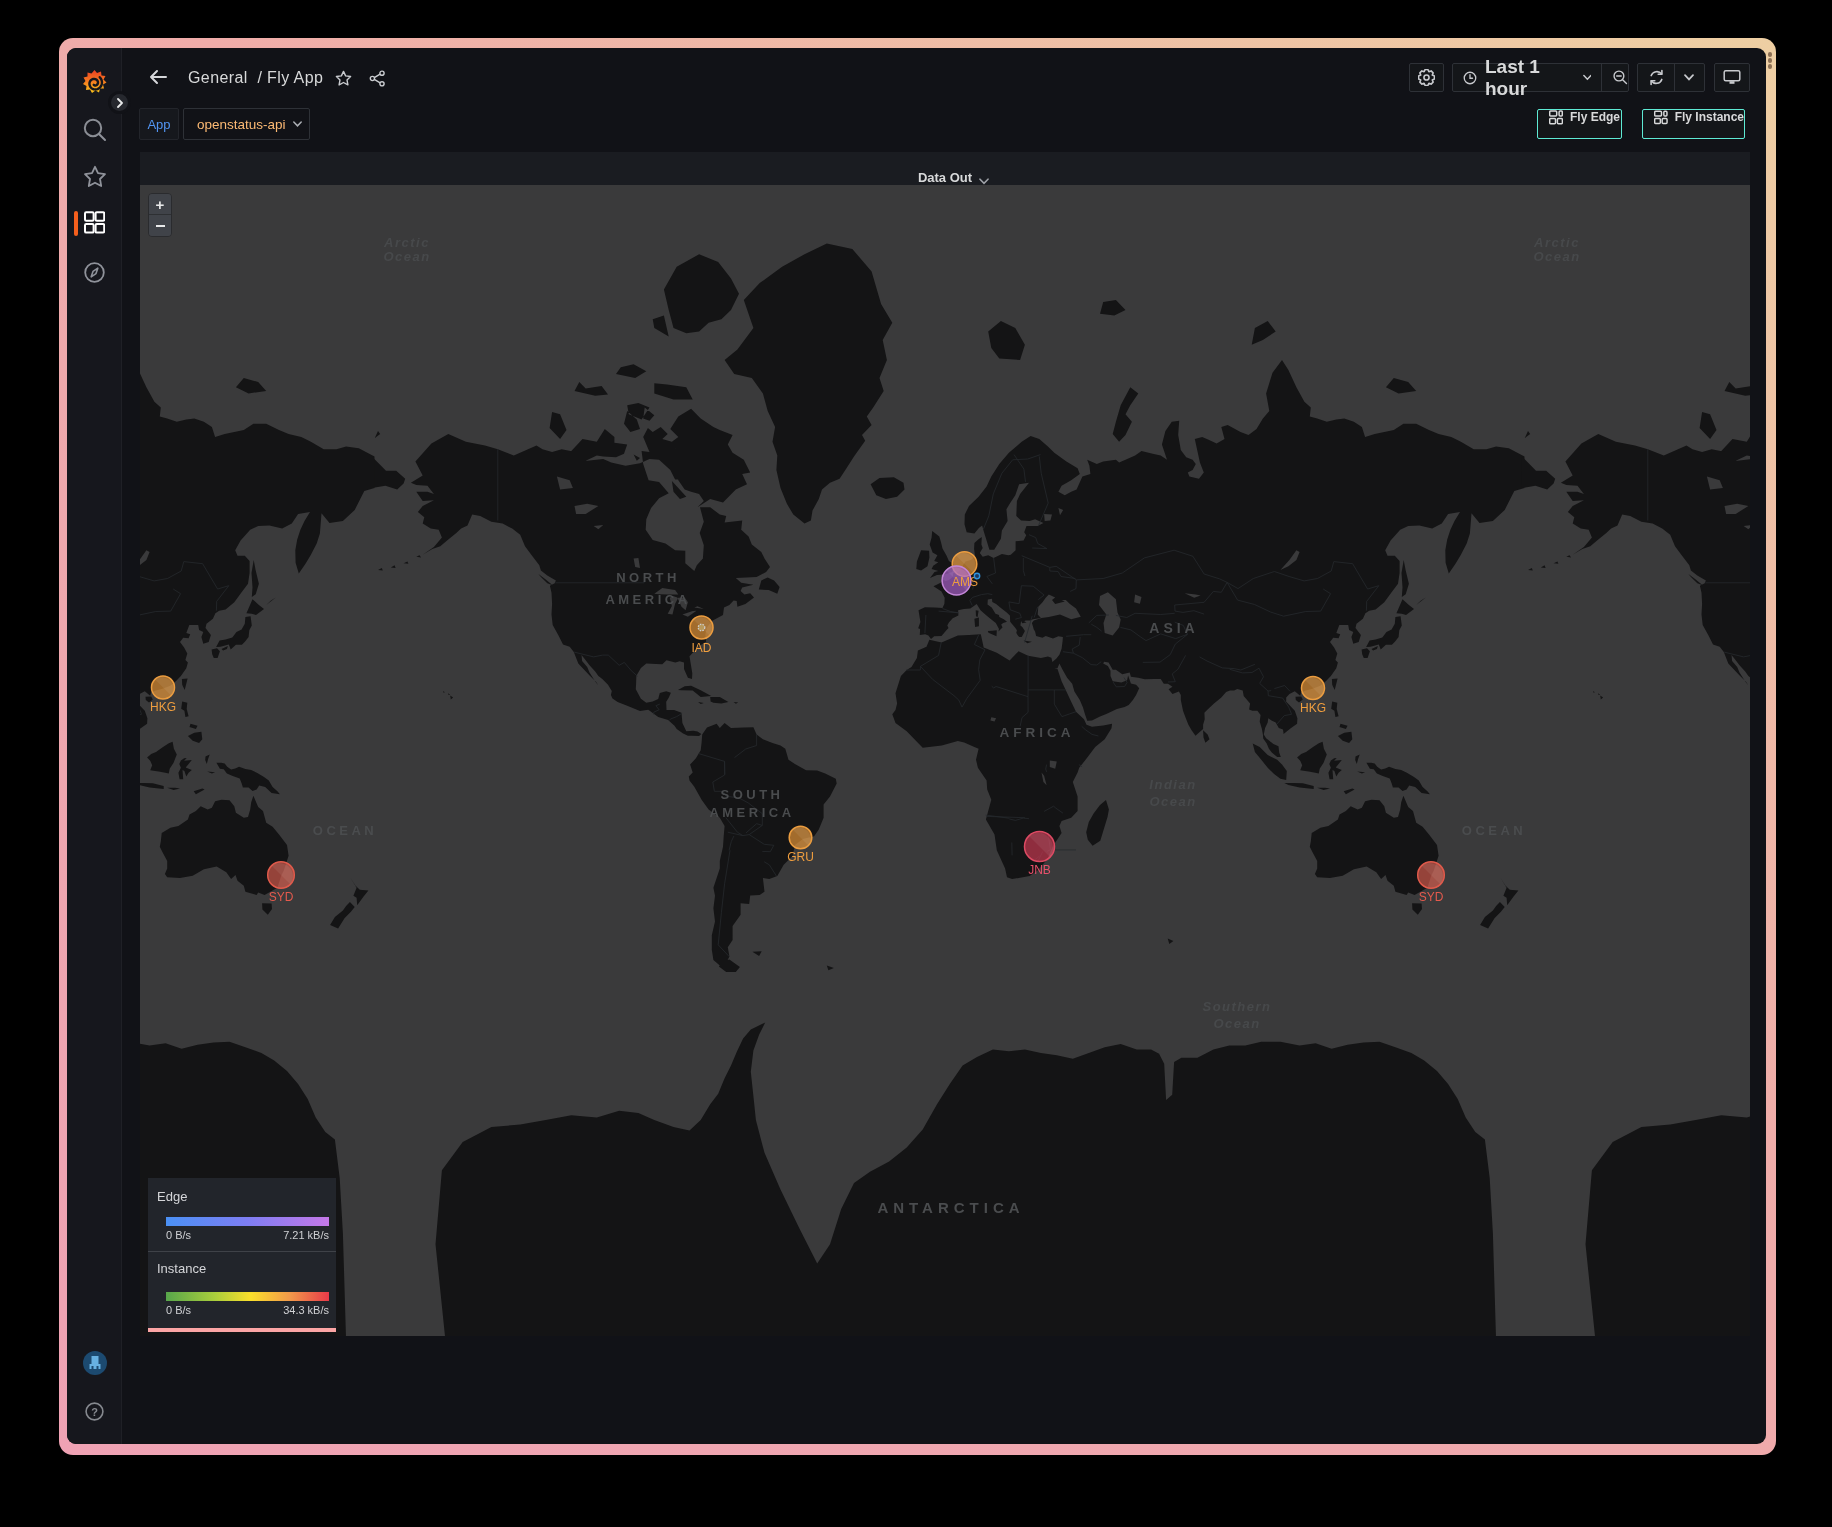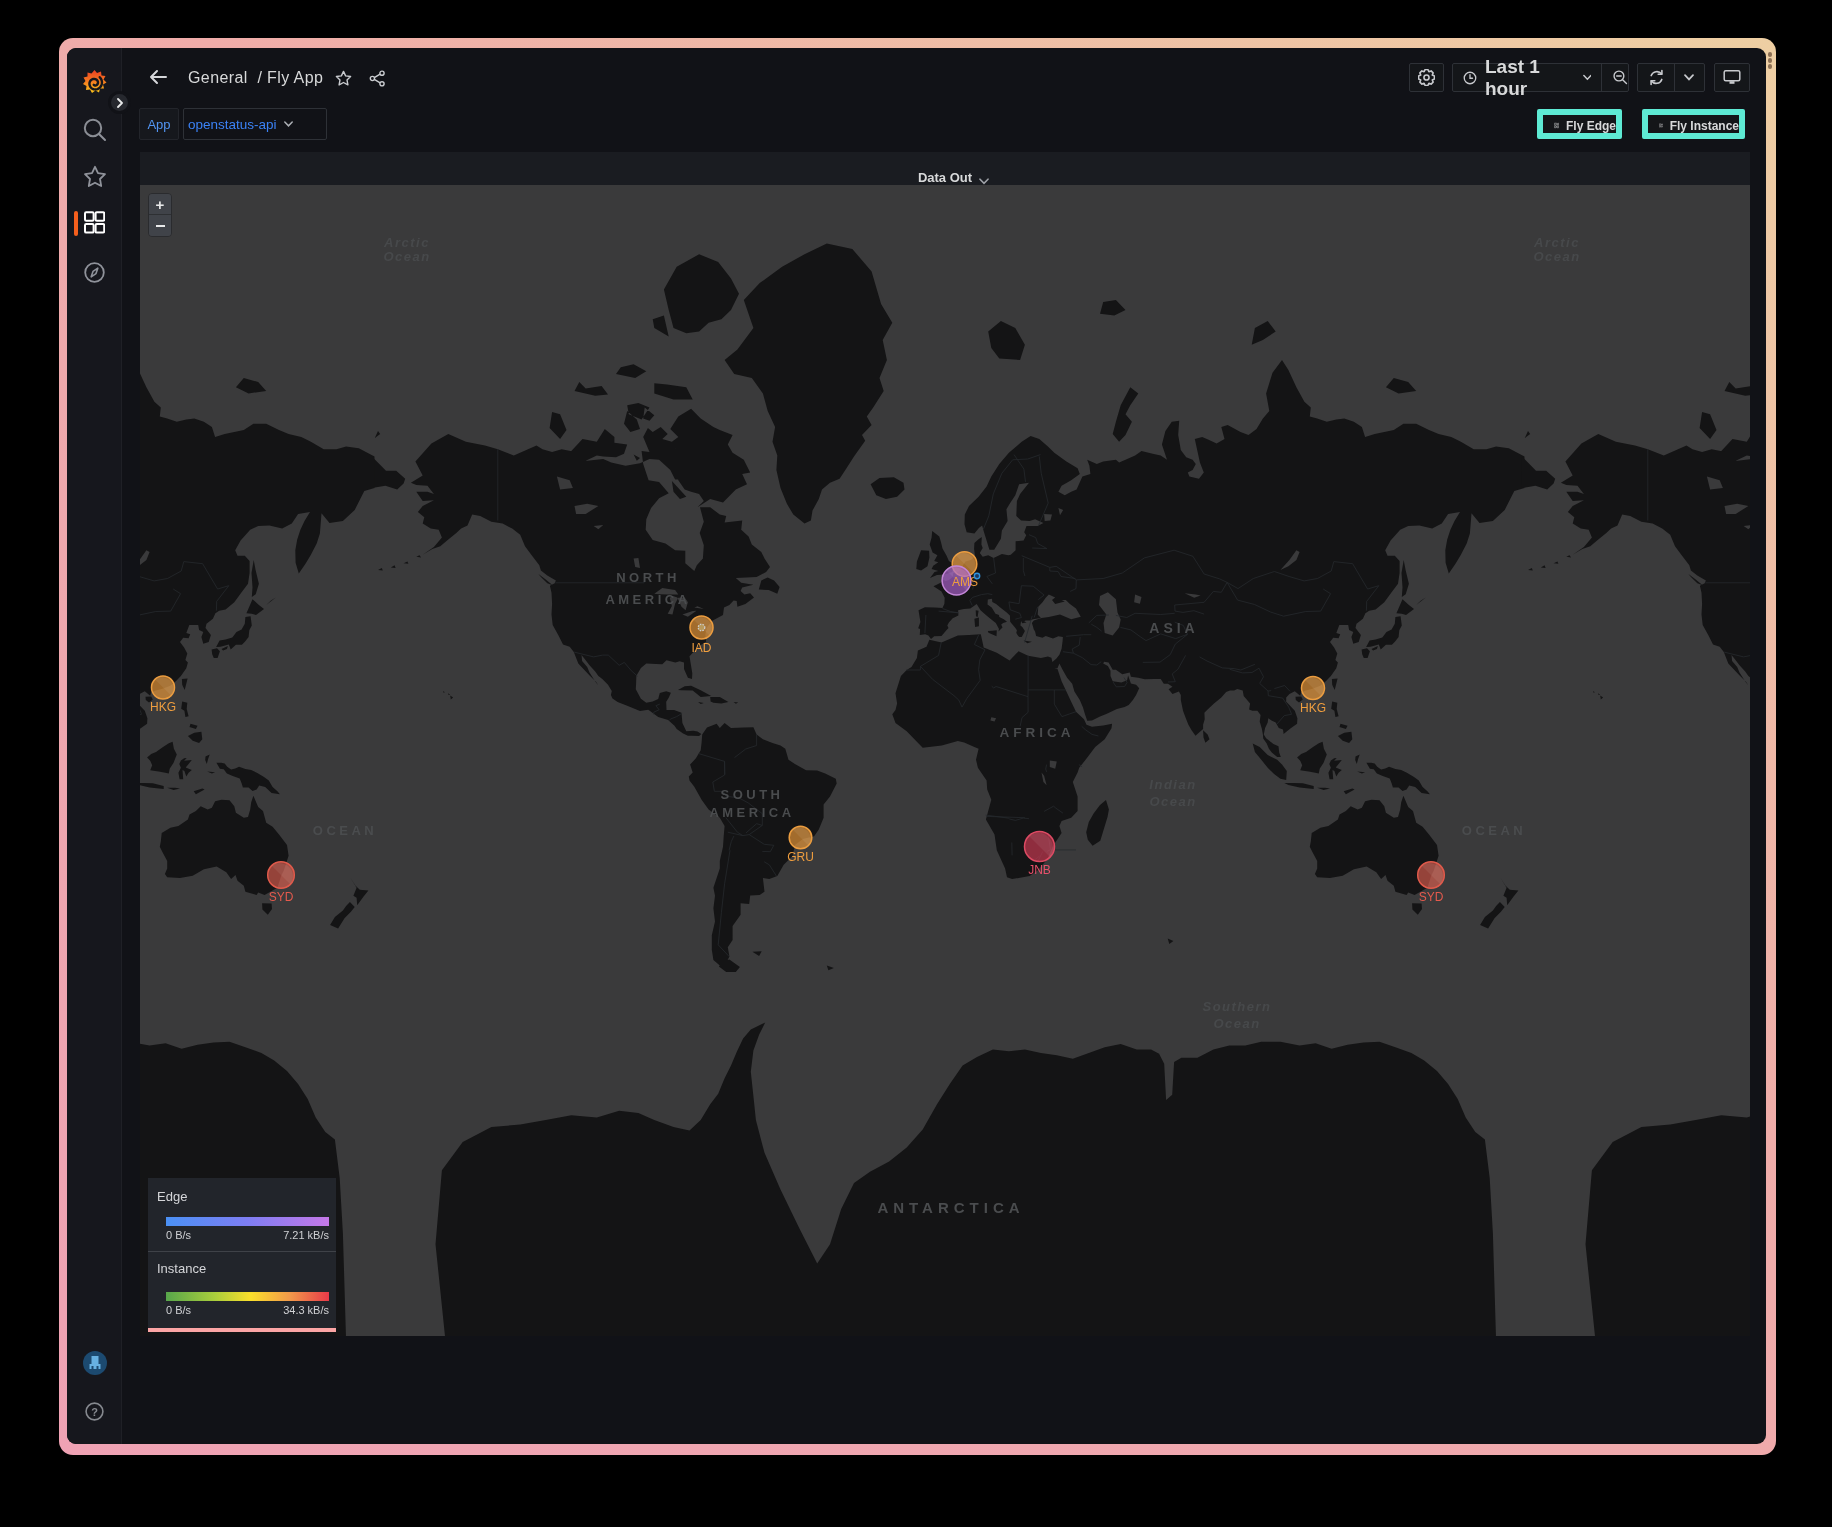--- a/index.html
+++ b/index.html
@@ -5,21 +5,21 @@
 #win{position:absolute;left:59px;top:38px;width:1717px;height:1417px;border-radius:14px;
 background:linear-gradient(215deg,#eecfa3 0%,#efaca9 42%,#efa2b4 100%)}
 #inner{position:absolute;left:8px;top:10px;right:10px;bottom:11px;background:#111217;border-radius:9px;overflow:hidden}
 #sidebar{position:absolute;left:0;top:0;width:55px;height:100%;background:#16171d;border-right:1px solid #1f2026}
 .icn{position:absolute;left:0;width:55px;display:flex;justify-content:center}
 #panel{position:absolute;left:73px;top:104px;width:1610px;height:1184px;background:#181b1f}
 #phead{position:absolute;left:73px;top:104px;width:1610px;height:33px;background:#1a1c21;display:flex;align-items:flex-end;justify-content:center}
 #phead .t{font-size:13px;font-weight:bold;color:#d8d9da}
 .btn{position:absolute;height:29px;border:1px solid #2e3137;border-radius:2px;background:#141619;display:flex;align-items:center;color:#ced0d4}
 
-.btn2{position:absolute;height:30px;white-space:nowrap;border:6px solid #5eead4;border-radius:2px;background:#141619;display:flex;align-items:flex-end;color:#d8d9da;font-weight:bold;font-size:12px}
+.btn2{position:absolute;height:30px;white-space:nowrap;border:1px solid #5eead4;border-radius:2px;background:#141619;display:flex;align-items:flex-start;color:#d8d9da;font-weight:bold;font-size:12px}
 .zbtn{width:22px;height:21px;background:#404349;color:#e8e9ea;display:flex;align-items:center;justify-content:center;font-size:15px;font-weight:bold}
 #legend{position:absolute;left:81px;top:1130px;width:188px;background:#22252b;border-bottom:4px solid #fca5a5;color:#d5d6d9}
 .lbar{margin:0 7px 0 18px;height:9px}
 .lrow{display:flex;justify-content:space-between;margin:3px 7px 0 18px;font-size:11px;color:#d0d1d4}
 </style></head><body>
 <div id="win">
 <div style="position:absolute;right:3.5px;top:14px;width:5px;height:18px;display:flex;flex-direction:column;gap:1.6px">
 <div style="width:4.6px;height:4.6px;border-radius:2.3px;background:#8d7054"></div>
 <div style="width:4.6px;height:4.6px;border-radius:2.3px;background:#8d7054"></div>
 <div style="width:4.6px;height:4.6px;border-radius:2.3px;background:#8d7054"></div>
@@ -135,21 +135,21 @@
 </div>
 
 <div class="btn" style="left:1647px;top:15px;width:36px;justify-content:center">
         <svg width="18" height="17" viewBox="0 0 18 17" fill="none" stroke="#c7c9cd" stroke-width="1.5">
 <rect x="1.2" y="1.8" width="15.6" height="10" rx="1.5"></rect>
           <rect x="6.5" y="12.2" width="5" height="2.6" fill="#c7c9cd" stroke="none"></rect>
         </svg>
       </div>
 
 <div style="position:absolute;left:72px;top:60px;width:40px;height:32px;background:#16181d;border:1px solid #23252b;border-radius:2px;display:flex;align-items:center;justify-content:center;font-size:13px;font-weight:500;color:#5295f2">App</div>
-<div style="position:absolute;left:116px;top:60px;width:144px;height:32px;border:1px solid #2e3137;border-radius:2px;display:flex;align-items:center;padding-left:4px;font-size:13.5px;font-weight:500;color:#3b82f6">openstatus-api
+<div style="position:absolute;left:116px;top:60px;width:127px;height:32px;border:1px solid #2e3137;border-radius:2px;display:flex;align-items:center;padding-left:13px;font-size:13.5px;font-weight:500;color:#fdba74">openstatus-api
 <svg style="margin-left:7px" width="9" height="6" viewBox="0 0 9 6">
           <path d="M0.8 1 L4.5 4.8 L8.2 1" fill="none" stroke="#aaadb3" stroke-width="1.5" stroke-linecap="round"></path>
         </svg></div>
 
 <div class="btn2" style="left:1470px;top:61px;width:85px">
 <svg style="margin-left:11px" width="14" height="15" viewBox="0 0 14 15" fill="none" stroke="#d8d9da" stroke-width="1.5">
 <rect x="0.7" y="1.1" width="7.0" height="4.9" rx="1"></rect>
           <rect x="10.1" y="1.1" width="3.2" height="4.9" rx="1"></rect>
 <rect x="0.7" y="8.6" width="5.8" height="5.1" rx="1"></rect>
           <rect x="8.4" y="8.6" width="5.0" height="5.1" rx="1"></rect>

